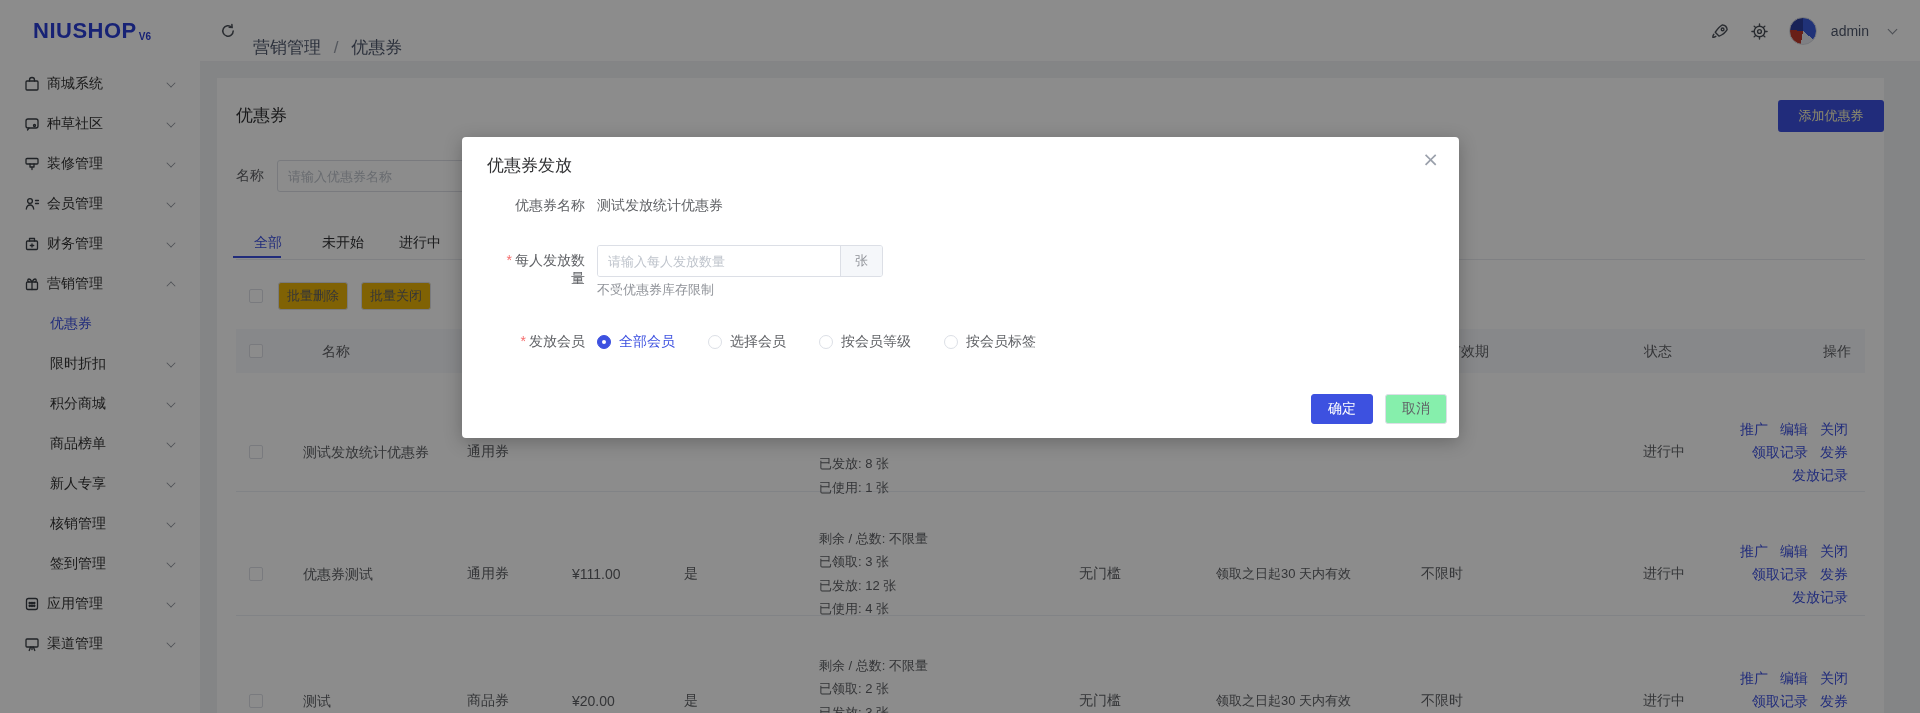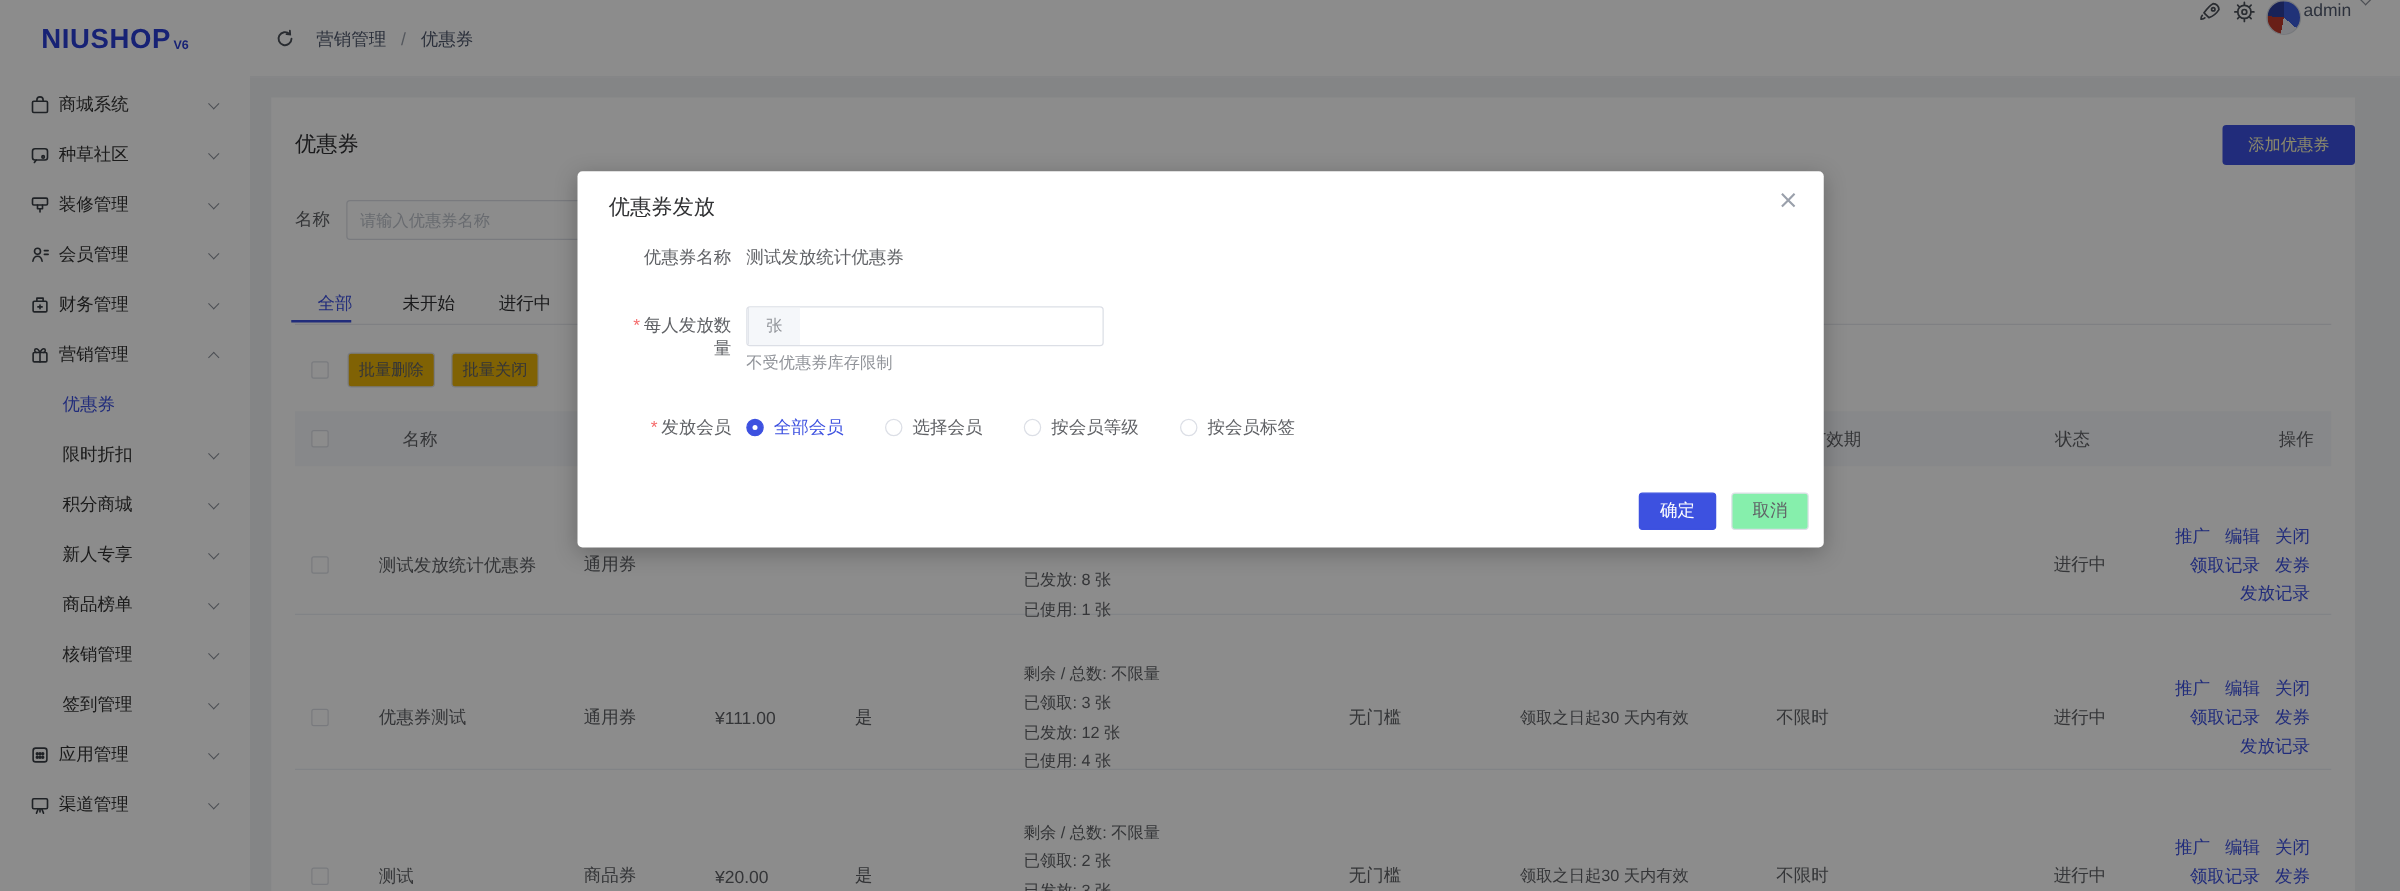--- a/index.html
+++ b/index.html
@@ -23,23 +23,23 @@
   .mi .lb{position:absolute;left:47px;font-size:14px;}
   .mi.sub .lb{left:50px;}
   .mi.active .lb{color:var(--primary);}
   .chev{position:absolute;left:167px;width:8px;height:8px;border-right:1.4px solid #8a8f99;border-bottom:1.4px solid #8a8f99;transform:rotate(45deg) scale(.8);margin-top:-3px;}
   .chev.up{transform:rotate(-135deg) scale(.8);margin-top:4px;}
 
   
   .topbar{position:absolute;left:200px;top:0;width:1720px;height:62px;background:#fff;border-bottom:1px solid #F0F1F4;}
   .refresh{position:absolute;left:19px;top:22px;width:18px;height:18px;cursor:pointer;}
   .refresh svg{width:18px;height:18px;stroke:#4c5159;fill:none;stroke-width:1.5;stroke-linecap:round;}
-  .crumbs{position:absolute;left:53px;top:23px;font-size:14px;color:#515a6e;text-align:right;}
+  .crumbs{position:absolute;left:53px;top:36px;font-size:17px;color:#515a6e;text-align:right;}
   .crumbs .sep{margin:0 8px;color:#9aa0ab;}
-  .tb-right{position:absolute;right:24px;top:0;height:62px;display:flex;gap:8px;}
+  .tb-right{position:absolute;right:24px;top:0;height:62px;display:flex;align-items:center;gap:20px;}
   .tb-ic svg{width:19px;height:19px;stroke:#4c5159;fill:none;stroke-width:1.3;stroke-linecap:round;stroke-linejoin:round;display:block;}
   .avatar{width:28px;height:28px;border-radius:50%;background:conic-gradient(#3b5bdb 0 130deg,#e8eaf0 130deg 190deg,#c0392b 190deg 275deg,#2c3e9e 275deg 360deg);border:1px solid #d8dbe2;}
   .uname{font-size:14px;color:#515a6e;margin-left:-6px;}
   .dn{width:7px;height:7px;border-right:1.3px solid #8a8f99;border-bottom:1.3px solid #8a8f99;transform:rotate(45deg);margin-top:-4px;}
 
   
   .card{position:absolute;left:217px;top:78px;width:1667px;height:635px;background:#fff;overflow:hidden;}
   .pg-title{position:absolute;left:19px;top:26px;font-size:17px;color:var(--text);font-weight:500;}
   .btn-add{position:absolute;left:1561px;top:22px;width:106px;height:32px;background:var(--primary);color:#fef9c3;border:none;border-radius:3px;font-size:13px;cursor:pointer;}
   .s-label{position:absolute;left:19px;top:89px;font-size:14px;}
@@ -163,25 +163,25 @@
       </div>
     <div class="mi sub">
         <span class="lb">限时折扣</span>
         <span class="chev"></span>
       </div>
     <div class="mi sub">
         <span class="lb">积分商城</span>
         <span class="chev"></span>
       </div>
     <div class="mi sub">
+        <span class="lb">商品榜单</span>
+        <span class="chev"></span>
+      </div>
+    <div class="mi sub">
         <span class="lb">新人专享</span>
-        <span class="chev"></span>
-      </div>
-    <div class="mi sub">
-        <span class="lb">商品榜单</span>
         <span class="chev"></span>
       </div>
     <div class="mi sub">
         <span class="lb">核销管理</span>
         <span class="chev"></span>
       </div>
     <div class="mi sub">
         <span class="lb">签到管理</span>
         <span class="chev"></span>
       </div>
@@ -356,20 +356,21 @@
   <div class="m-close">×</div>
 
   <div class="m-row mr-name">
     <span class="m-label">优惠券名称</span>
     <span class="m-val">测试发放统计优惠券</span>
   </div>
 
   <div class="m-row mr-qty">
     <span class="m-label"><span class="star">*</span><span>每人发放数量</span></span>
     <span class="qty-wrap">
+      <input class="qty-input" placeholder="请输入每人发放数量" style="">
       <span class="qty-unit">张</span>
     </span>
   </div>
   <div class="m-hint">不受优惠券库存限制</div>
 
   <div class="m-row mr-member">
     <span class="m-label"><span class="star">*</span><span>发放会员</span></span>
     <span class="radios">
       <span class="radio sel">
           <span class="rdot"></span>

